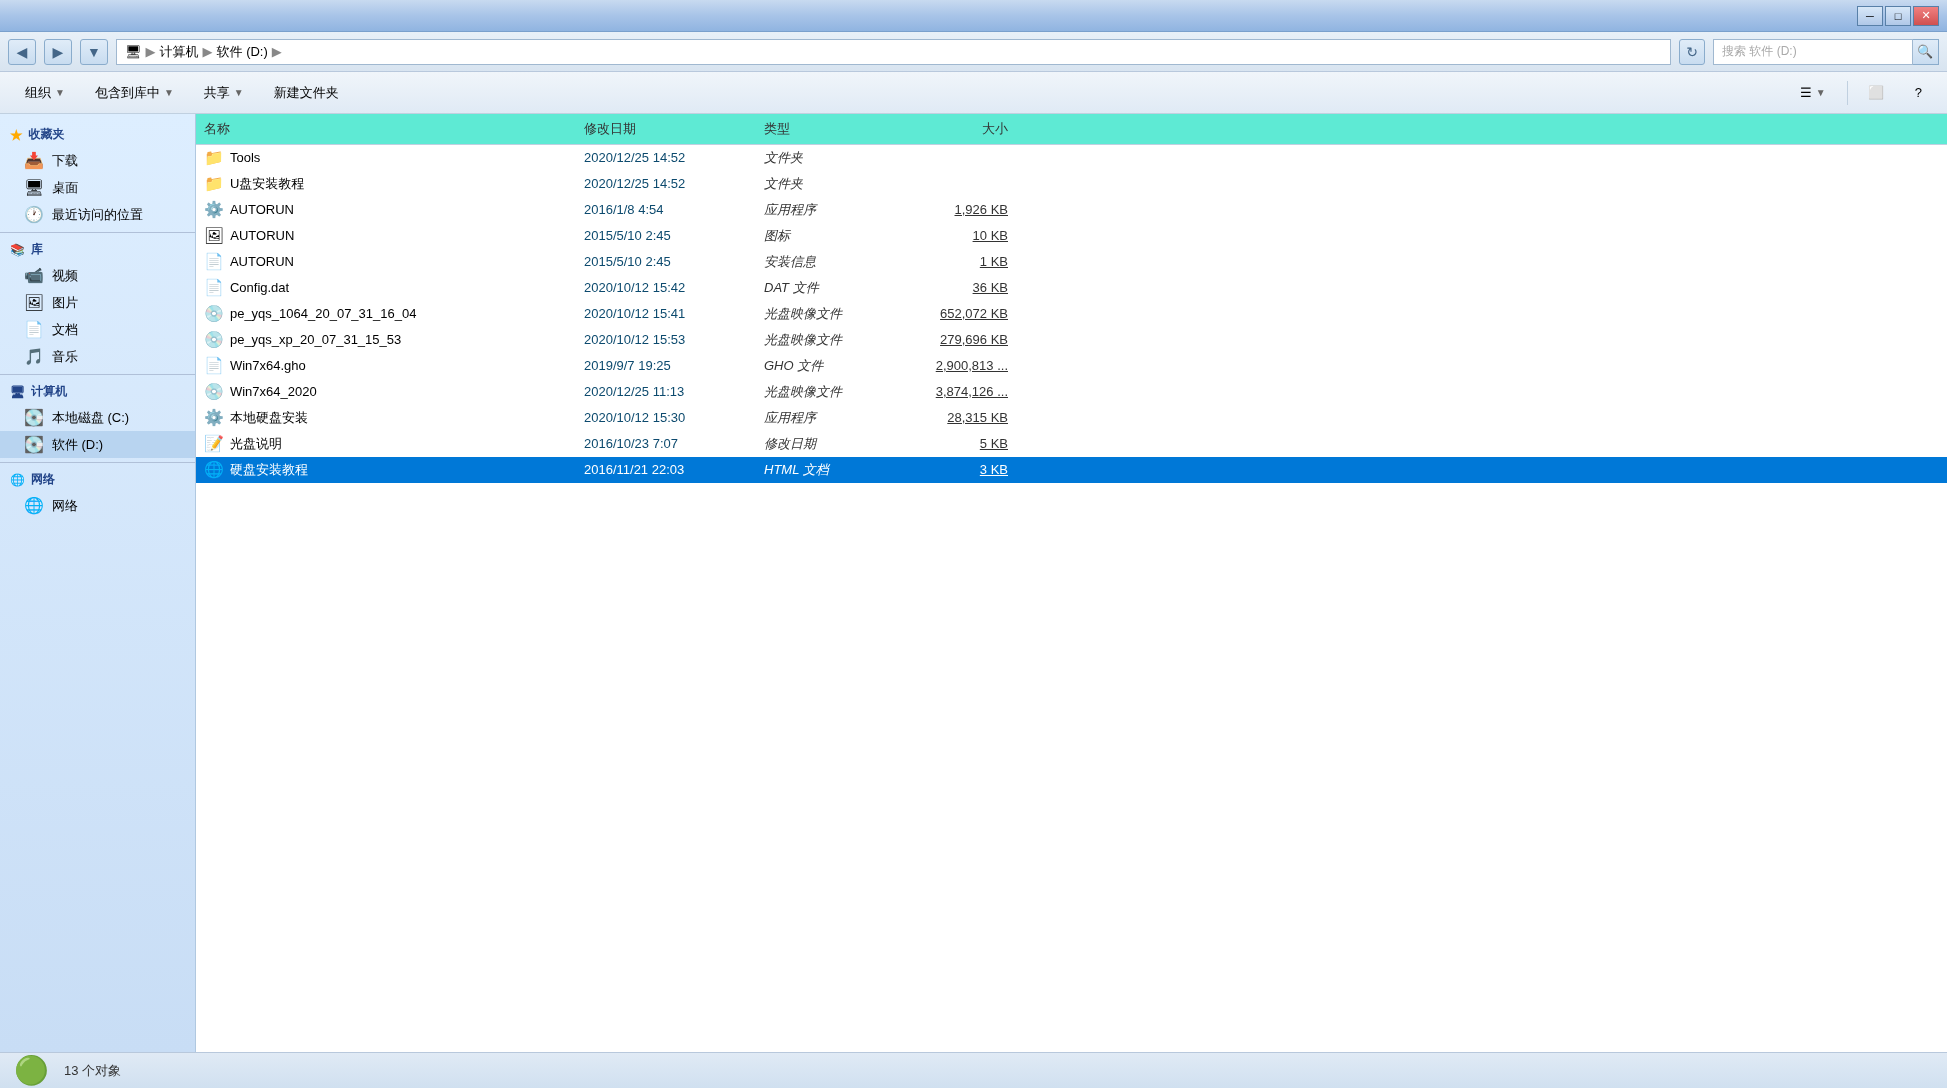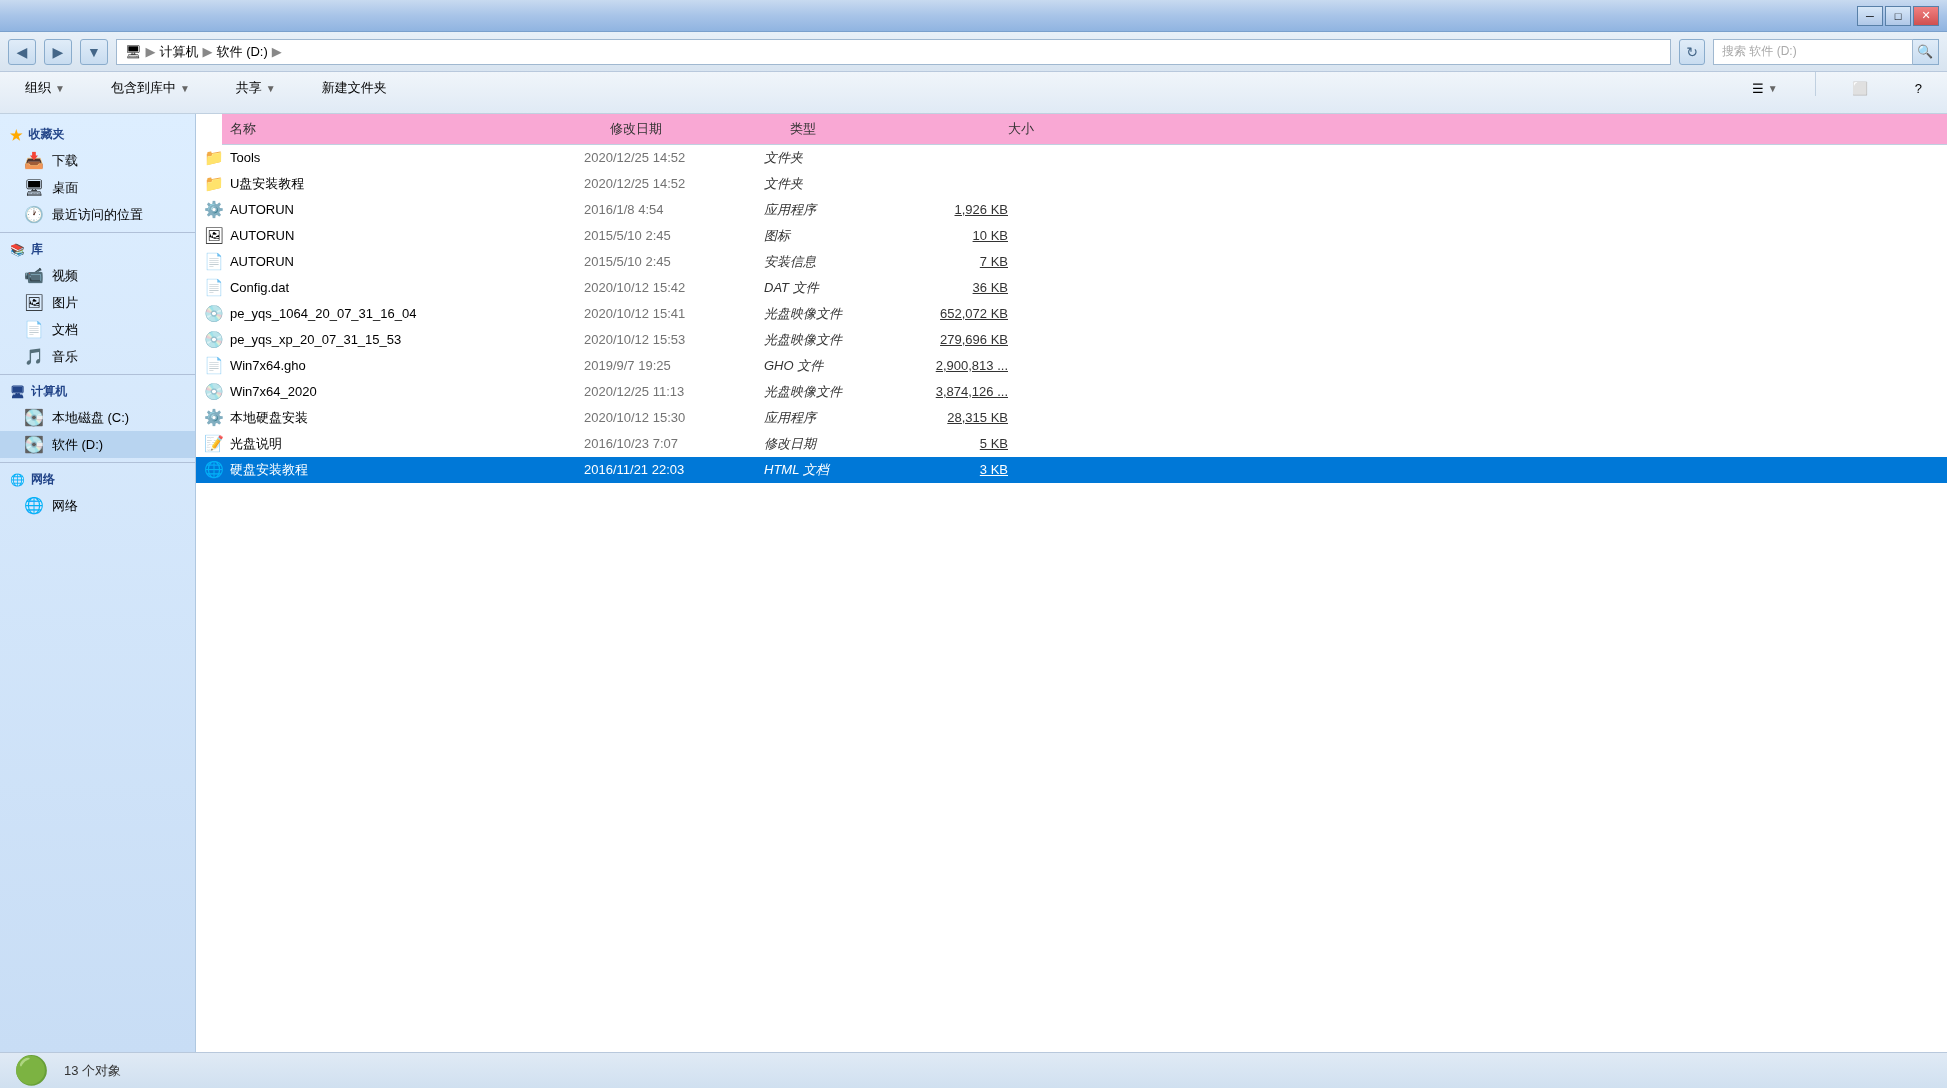--- a/index.html
+++ b/index.html
@@ -113,23 +113,23 @@
       justify-content: center;
       font-size: 13px;
       color: #446688;
     }
 
     
     .toolbar {
       background: linear-gradient(to bottom, #f0f5fa, #e0eaf5);
       height: 42px;
       display: flex;
-      align-items: flex-start;
+      align-items: center;
       padding: 0 12px;
-      gap: 20px;
+      gap: 4px;
       border-bottom: 1px solid #c0d0e0;
     }
     .toolbar-btn {
       height: 32px;
       padding: 0 12px;
       border: 1px solid transparent;
       background: transparent;
       cursor: pointer;
       display: flex;
       align-items: center;
@@ -195,24 +195,23 @@
 
     
     .file-area {
       flex: 1;
       display: flex;
       flex-direction: column;
       background: #fff;
     }
     .file-list-header {
       display: flex;
-      background: #f9a8d4;
+      background: #5eead4;
       border-bottom: 1px solid #c0d0e0;
       padding: 6px 0;
-      margin-left: 26px;
     }
     .col-header {
       font-size: 13px;
       color: #333;
       cursor: pointer;
       padding: 0 8px;
       user-select: none;
     }
     .col-name { width: 380px; }
     .col-date { width: 180px; }
@@ -246,21 +245,21 @@
       gap: 6px;
       padding: 0 8px;
       font-size: 13px;
       overflow: hidden;
       white-space: nowrap;
     }
     .file-icon { font-size: 16px; flex-shrink: 0; }
     .file-date {
       width: 180px;
       font-size: 13px;
-      color: #737373;
+      color: #0c4a6e;
       padding: 0 8px;
       white-space: nowrap;
     }
     .file-type {
       width: 140px;
       font-size: 13px;
       color: #333;
       padding: 0 8px;
       white-space: nowrap;
       font-style: italic;
@@ -490,21 +489,21 @@
         <div class="file-size">10 KB</div>
       </div>
 
       <div class="file-row">
         <div class="file-name-cell">
             <span class="file-icon">📄</span>
             <span>AUTORUN</span>
           </div>
         <div class="file-date">2015/5/10 2:45</div>
         <div class="file-type">安装信息</div>
-        <div class="file-size">7 KB</div>
+        <div class="file-size">1 KB</div>
       </div>
 
       <div class="file-row">
         <div class="file-name-cell">
             <span class="file-icon">📄</span>
             <span>Config.dat</span>
           </div>
         <div class="file-date">2020/10/12 15:42</div>
         <div class="file-type">DAT 文件</div>
         <div class="file-size">36 KB</div>

